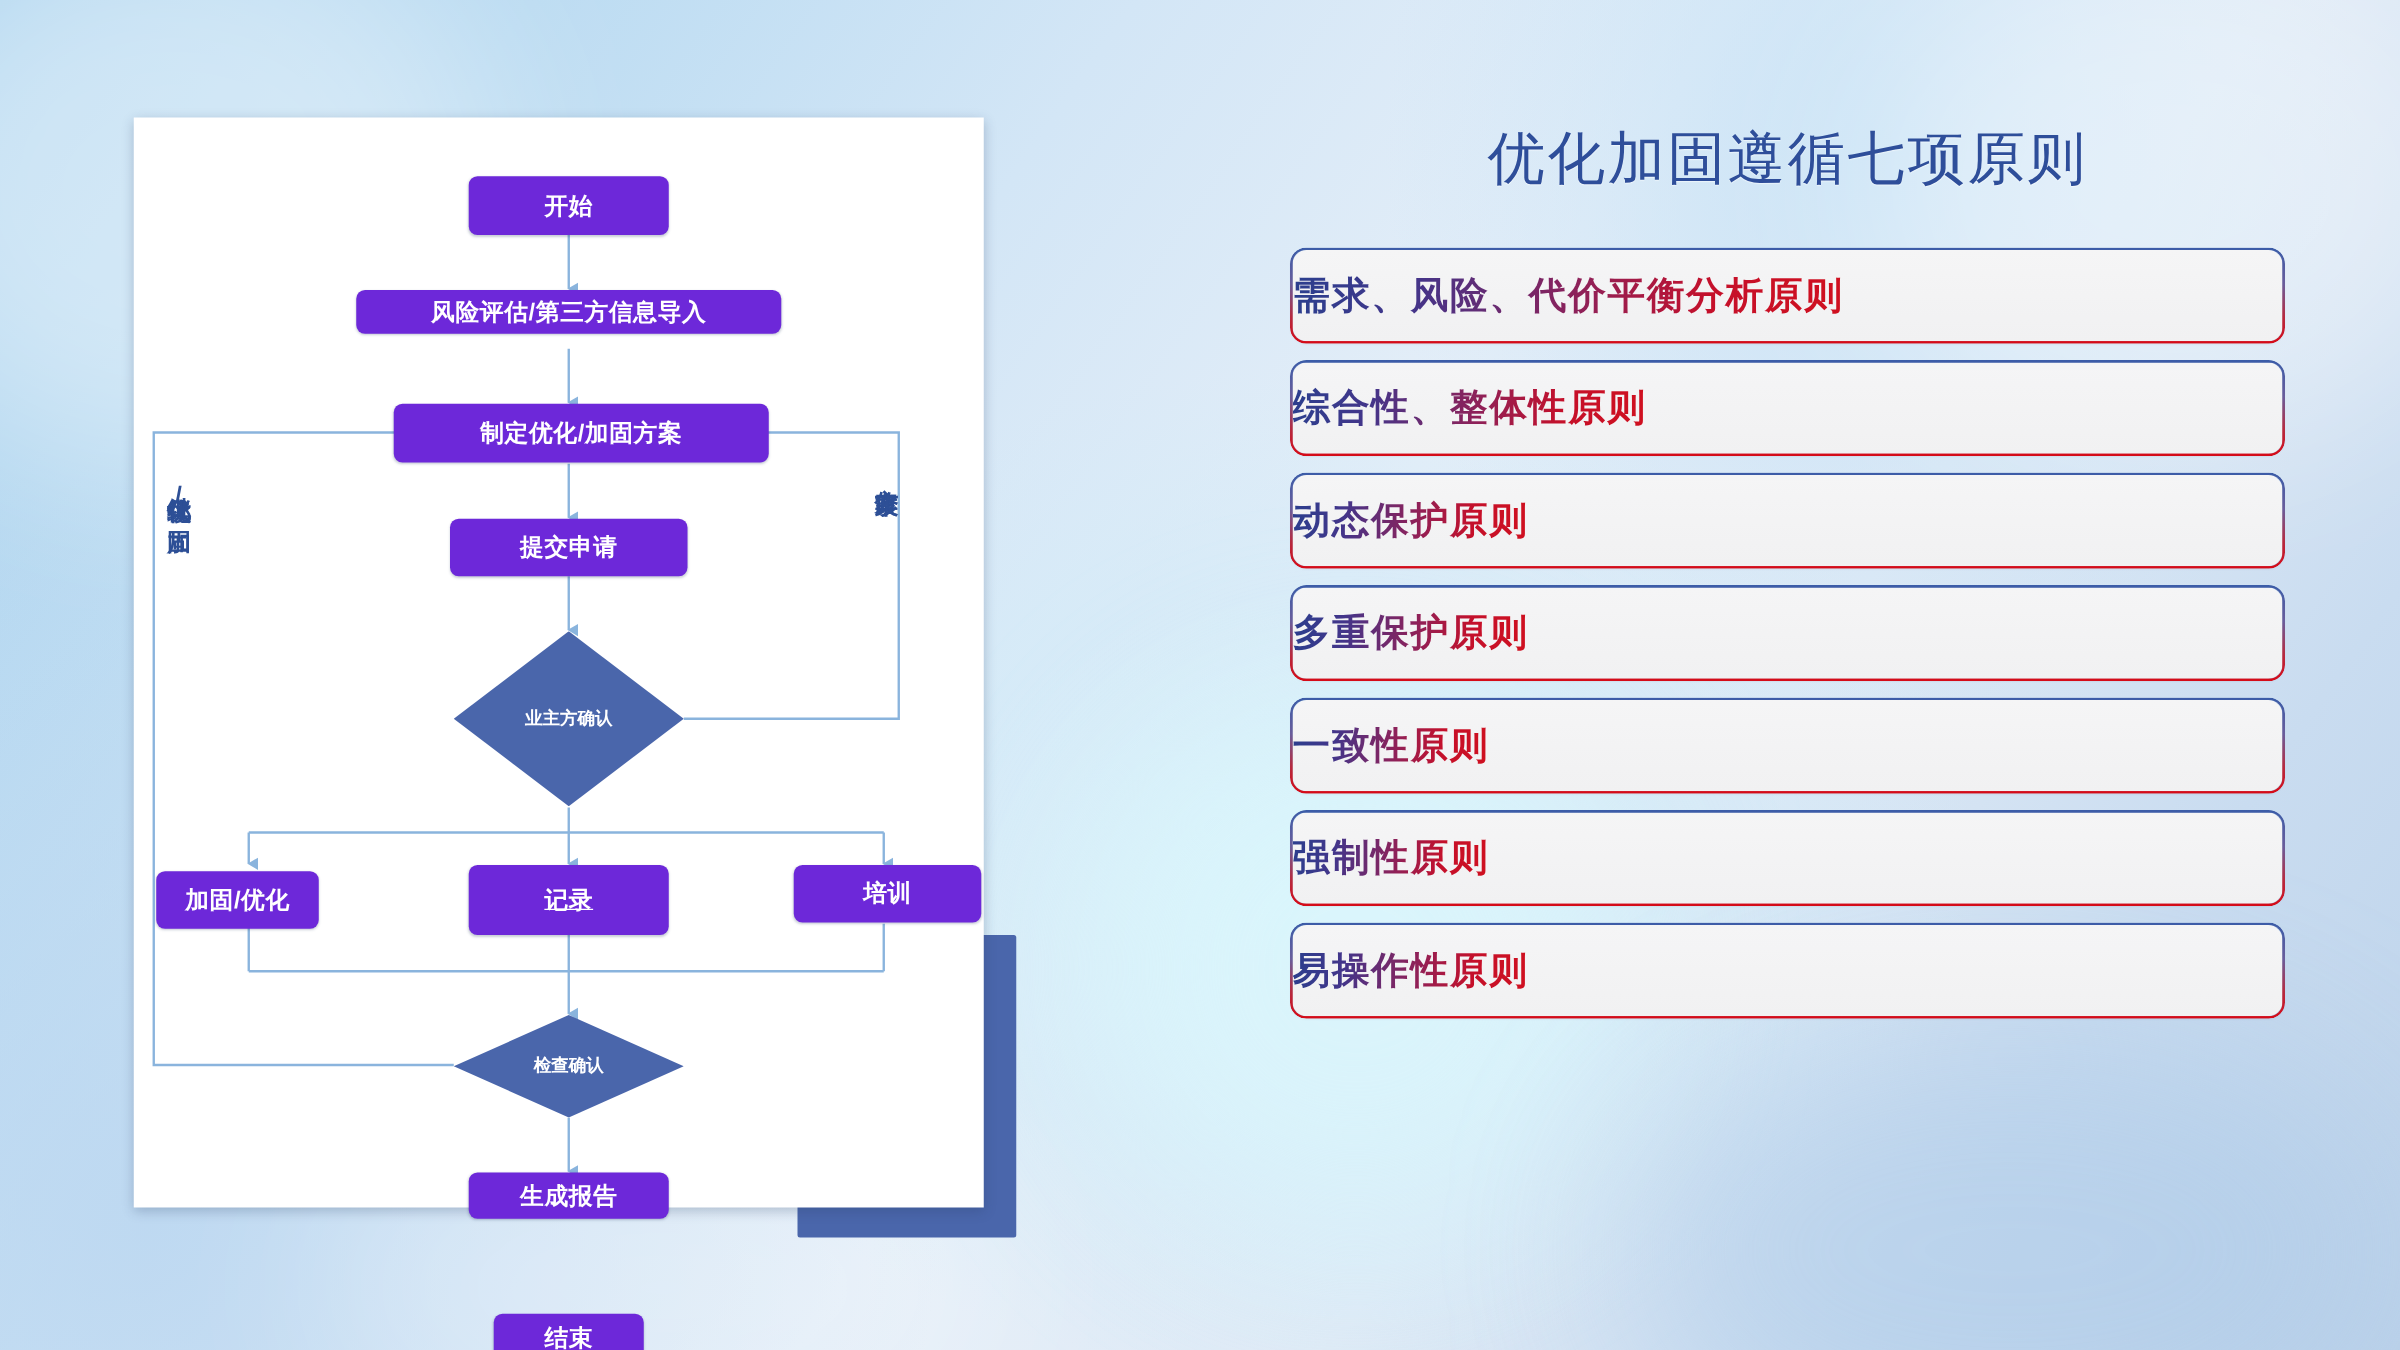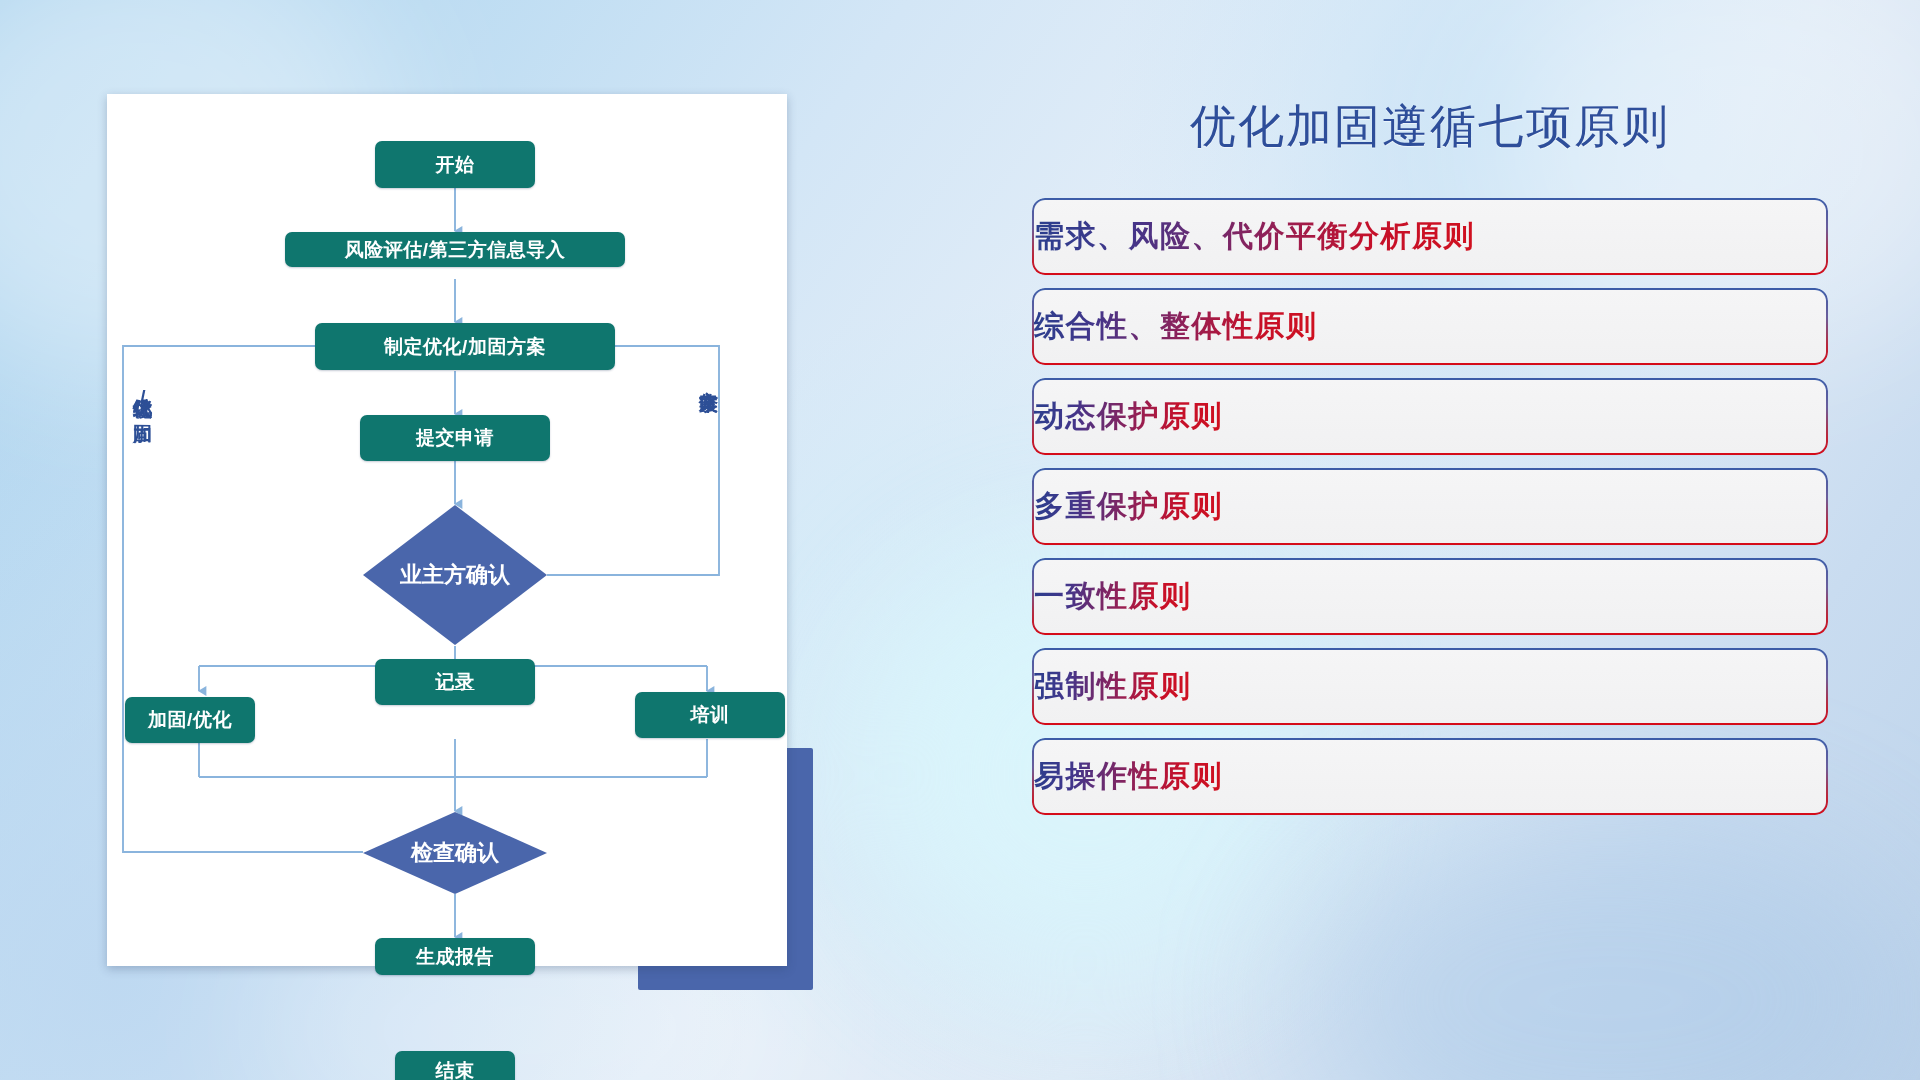--- a/index.html
+++ b/index.html
@@ -30,35 +30,35 @@
   #flow-card {
     position:absolute; left:107px; top:94px; width:680px; height:872px;
     background:#ffffff;
     box-shadow:0 3px 9px rgba(40,60,100,0.28);
   }
   #flow-canvas { position:absolute; inset:0; }
   #flow-canvas svg { position:absolute; left:0; top:0; }
 
   .node {
     position:absolute;
-    background:#0f766e;
+    background:#6d28d9;
     color:#ffffff;
     border-radius:7px;
     display:flex; align-items:center; justify-content:center;
     font-weight:bold;
     font-size:19px;
     letter-spacing:0.5px;
     white-space:nowrap;
     box-shadow:0 1px 2px rgba(30,50,90,0.25);
   }
   .diamond-wrap { position:absolute; }
   .diamond-wrap .dlabel {
     position:absolute; inset:0;
     display:flex; align-items:center; justify-content:center;
-    color:#ffffff; font-weight:bold; font-size:22px; white-space:nowrap;
+    color:#ffffff; font-weight:bold; font-size:14px; white-space:nowrap;
     pointer-events:none;
   }
   .vlabel {
     position:absolute;
     writing-mode:vertical-rl;
     text-orientation:upright;
     color:#2d4f96;
     font-weight:bold;
     font-size:19px;
     letter-spacing:1px;
@@ -185,21 +185,21 @@
       <svg width="184" height="140">
         <polygon points="92,0 184,70 92,140 0,70" fill="#4a66ab"></polygon>
       </svg>
       <div class="dlabel">业主方确认</div>
     </div>
 
     <div class="node" style="left:18px; top:564px; width:130px; height:46px;margin-top:39px;">
       <span>加固/优化</span>
     </div>
 
-    <div class="node" style="left:268px; top:565px; width:160px; height:46px;text-decoration:underline;">
+    <div class="node" style="left:268px; top:598px; width:160px; height:56px;text-decoration:underline;">
       <span>记录</span>
     </div>
 
     <div class="node" style="left:528px; top:598px; width:150px; height:46px;">
       <span>培训</span>
     </div>
 
     <div class="diamond-wrap" style="left:256px; top:718px; width:184px; height:82px;">
       <svg width="184" height="82">
         <polygon points="92,0 184,41 92,82 0,41" fill="#4a66ab"></polygon>

